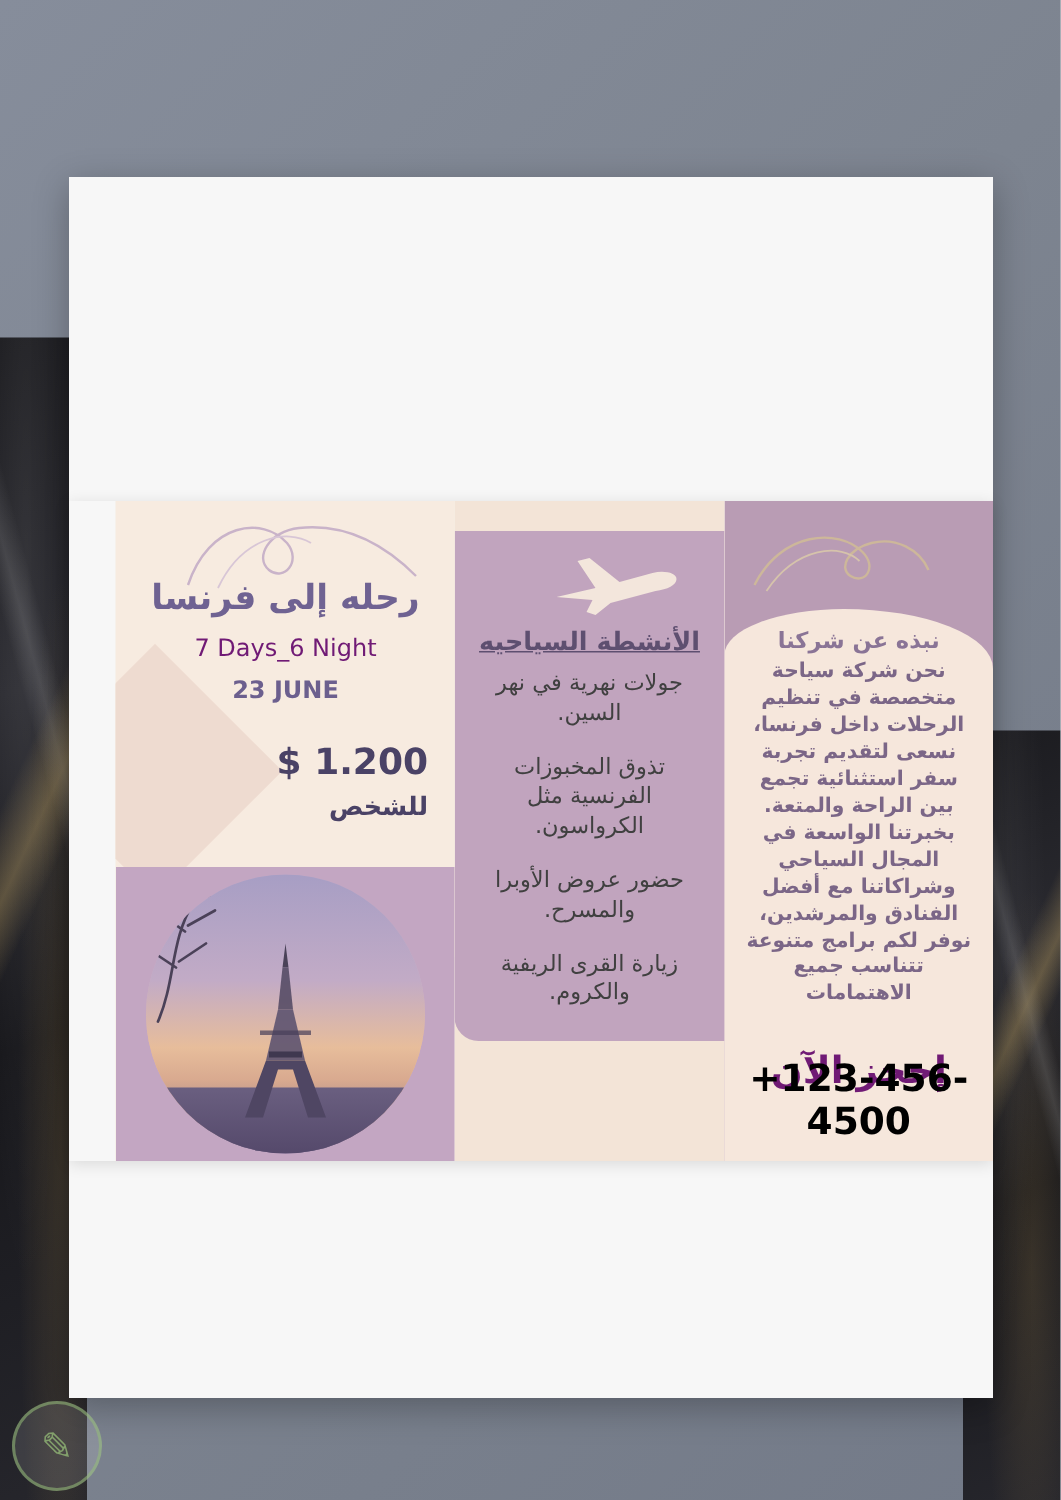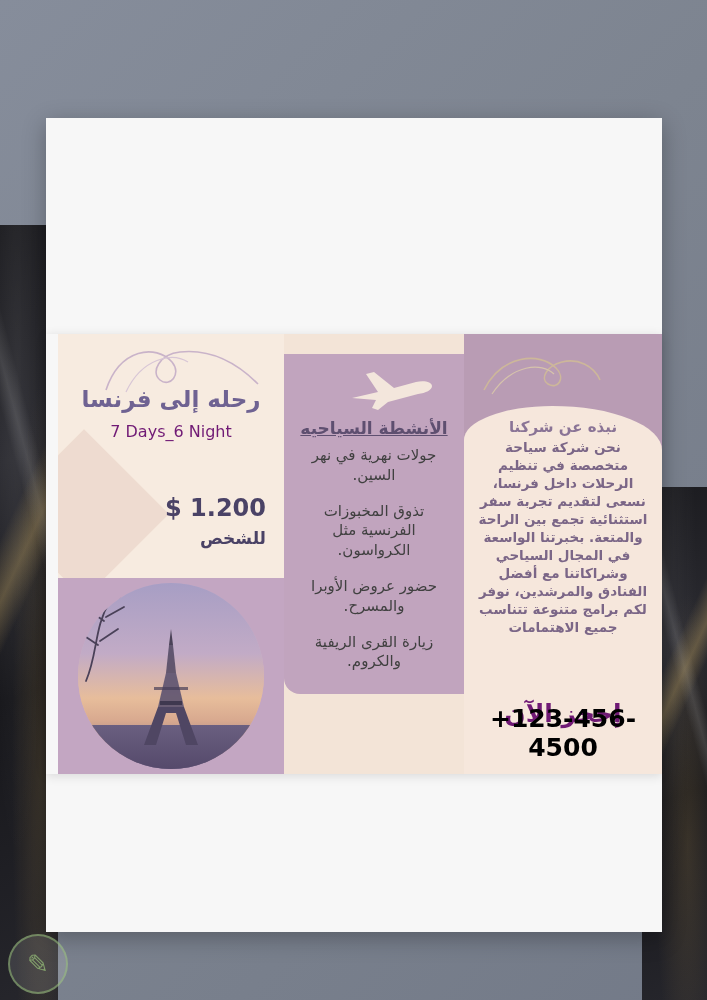--- a/index.html
+++ b/index.html
@@ -62,21 +62,21 @@
     width: 616px;
     height: 440px;
     display: flex;
     flex-direction: row;
     overflow: hidden;
     box-shadow: 0 2px 10px rgba(0,0,0,0.12);
   }
   .panel { position: relative; height: 100%; overflow: hidden; }
 
   
-  .panel.right-panel { width: 198px; background: #b99cb4; }
+  .panel.right-panel { width: 179px; background: #b99cb4; }
   .panel.mid-panel   { width: 180px; background: #f3e4d7; }
   .panel.left-panel  { width: 226px; background: #f6ebe0; }
 
   
   .right-wave {
     position: absolute;
     left: 0; right: 0; top: 72px; bottom: 0;
     background: #f6e7dc;
     border-top-left-radius: 120px 46px;
     border-top-right-radius: 150px 60px;
@@ -345,20 +345,21 @@
     <div class="cover-top">
       <div class="diamond"></div>
 
       <svg class="swirl-tl" viewBox="0 0 160 52">
         <path d="M4 48 C 18 6, 54 2, 70 20 C 80 32, 68 46, 58 38 C 48 30, 58 12, 78 10 C 106 7, 132 18, 156 42" fill="none" stroke="#c9b3c9" stroke-width="1.6"></path>
         <path d="M24 50 C 40 16, 70 10, 86 20" fill="none" stroke="#d8c6d6" stroke-width="1.2"></path>
       </svg>
 
       <div class="cover-title">رحله إلى فرنسا</div>
       <div class="cover-sub">7 Days_6 Night</div>
+      <div class="cover-date">23 JUNE</div>
       <div class="price">$ 1.200</div>
       <div class="price-unit">للشخص</div>
     </div>
 
     <div class="photo-block">
       <div class="photo-circle">
         <div class="photo-sky"></div>
         <div class="water"></div>
         <svg class="tower" viewBox="0 0 70 120">
           <path d="M35 2 L33 18 L37 18 Z" fill="#4a4258"></path>

